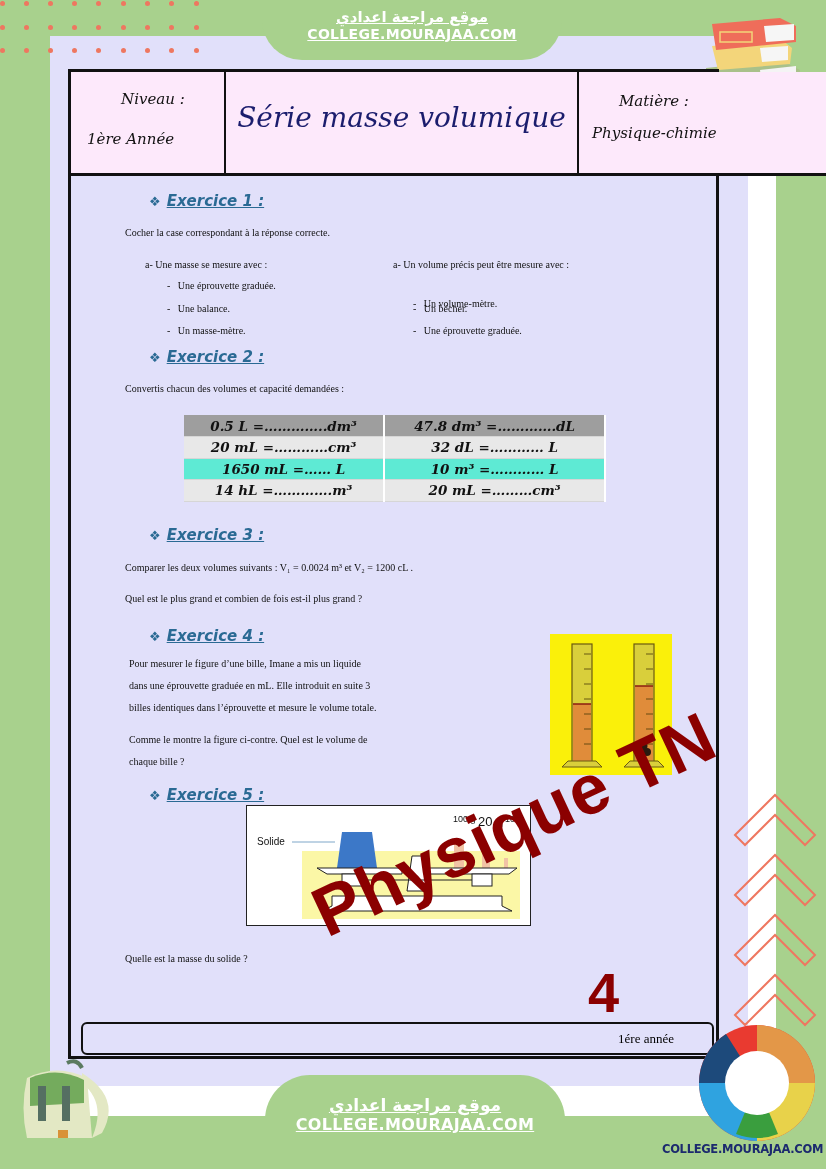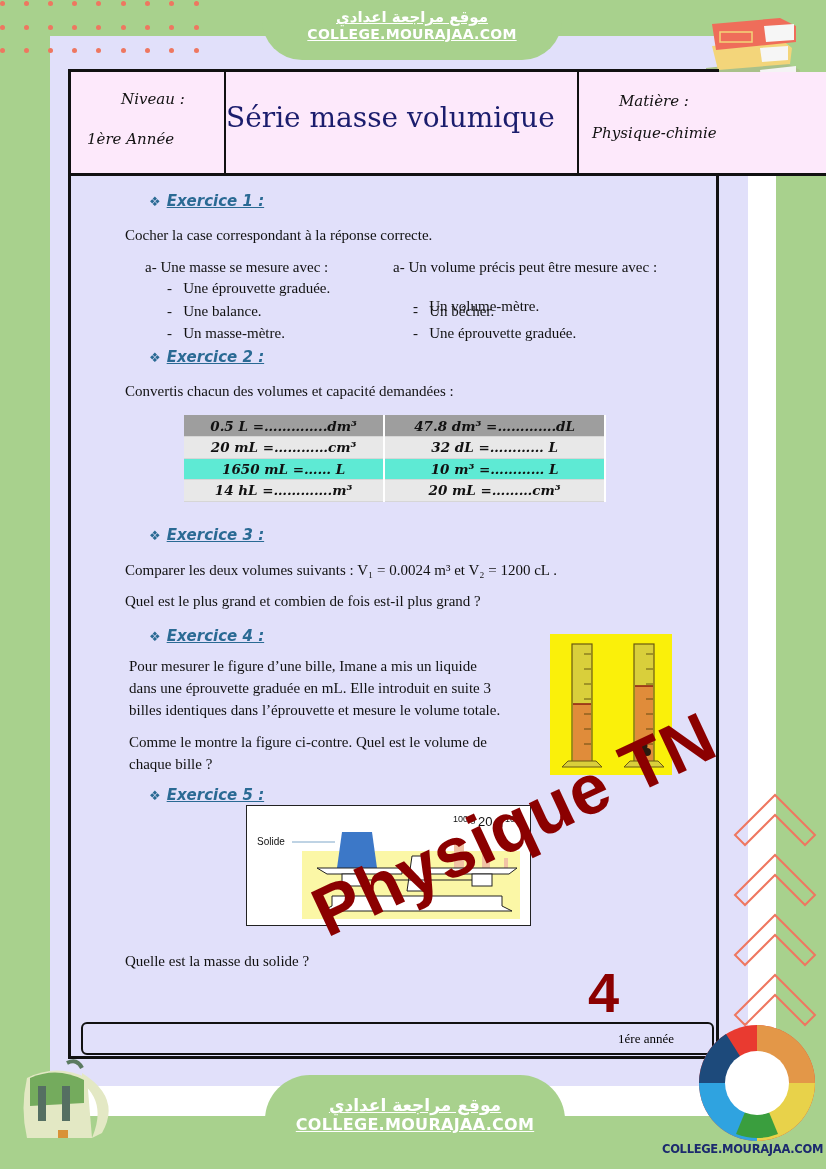--- a/index.html
+++ b/index.html
@@ -15,30 +15,30 @@
   .tab-top .en { font-family: "DejaVu Sans", sans-serif; font-size: 14px; font-weight: bold; text-decoration: underline; letter-spacing: 0.3px; }
   .tab-bottom { position: absolute; left: 265px; top: 1075px; width: 300px; height: 94px; background: #a8d18d; border-radius: 45px 45px 0 0; text-align: center; color: #fff; }
   .tab-bottom .ar { font-family: "DejaVu Sans", sans-serif; font-size: 17px; font-weight: bold; text-decoration: underline; margin-top: 20px; }
   .tab-bottom .en { font-family: "DejaVu Sans", sans-serif; font-size: 16px; font-weight: bold; text-decoration: underline; letter-spacing: 0.3px; }
 
   .doc { position: absolute; left: 68px; top: 69px; width: 651px; height: 990px; border: 3px solid #111; }
   .header { position: absolute; left: 0; top: 0; width: 761px; height: 104px; background: #fde9fb; border-bottom: 3px solid #111; display: flex; }
   .h-cell { border-right: 2px solid #111; position: relative; }
   .h-cell:last-child { border-right: none; padding-left: 35px; }
   .h-left { width: 155px; }
-  .h-mid { width: 353px; display: flex; align-items: center; justify-content: flex-start; }
+  .h-mid { width: 353px; display: flex; align-items: center; justify-content: center; font-style: italic; }
   .h-right { flex: 1; }
   .script { font-family: "DejaVu Serif", serif; font-style: italic; font-size: 15px; color: #111; }
   .title { font-family: "DejaVu Serif", serif; font-size: 28px; color: #1b1d6d; margin-top: -10px; }
 
   .content { position: absolute; left: 0; top: 107px; width: 645px; color: #111; font-size: 15px; }
   .ex-title { position: absolute; font-family: "DejaVu Sans", sans-serif; font-style: italic; font-weight: bold; font-size: 15px; color: #2a6a94; }
   .ex-title .lbl { text-decoration: underline; }
   .ex-title .star { color: #2a6a94; margin-right: 6px; font-style: normal; font-size: 13px; }
-  .txt { position: absolute; font-size: 15px; white-space: nowrap; }
+  .txt { position: absolute; font-size: 10px; white-space: nowrap; }
 
   table.conv { position: absolute; left: 113px; top: 236px; width: 422px; border-collapse: collapse; font-family: "DejaVu Serif", serif; font-weight: bold; font-style: italic; font-size: 13.5px; }
   table.conv td { text-align: center; height: 21.5px; border-right: 2px solid #fff; border-bottom: 1px solid #d6d6d6; }
   table.conv tr:nth-child(1) td { background: #9e9e9e; }
   table.conv tr:nth-child(2) td, table.conv tr:nth-child(4) td { background: #e8e8e8; }
   table.conv tr:nth-child(3) td, table.conv tr:nth-child(5) td { background: #5eead4; }
 
   .cyl-img { position: absolute; left: 479px; top: 455px; width: 122px; height: 141px; background: #faf00a; }
   .balance-img { position: absolute; left: 175px; top: 626px; width: 285px; height: 121px; background: #fff; border: 1.5px solid #222; }
 

